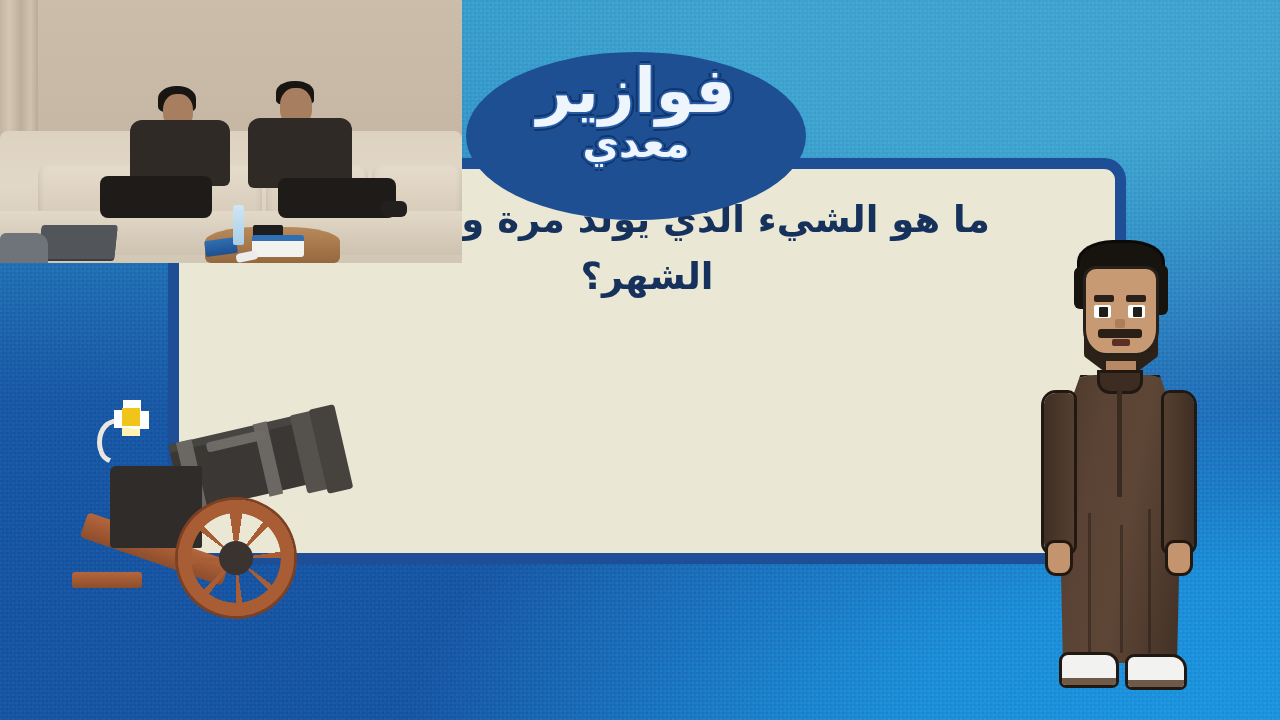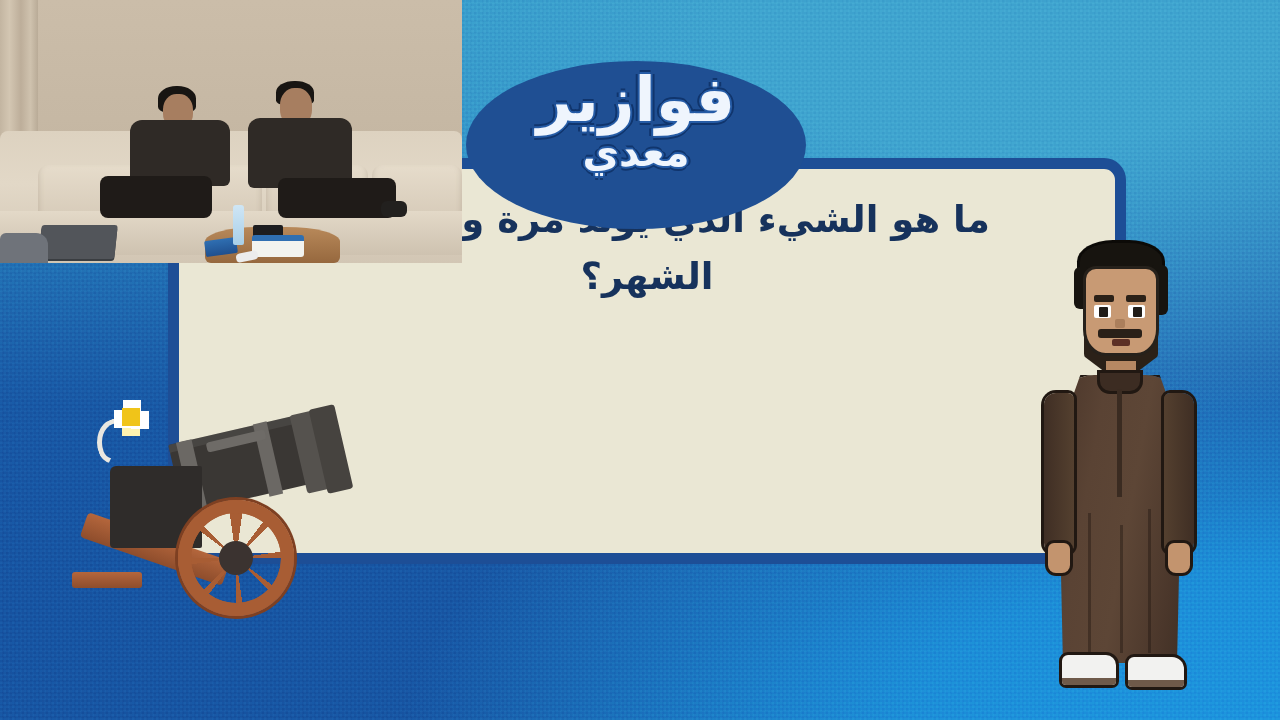--- a/index.html
+++ b/index.html
@@ -34,21 +34,21 @@
     position:absolute; inset:0;
     background-image:
       repeating-conic-gradient(from 0deg at 50% 50%, rgba(255,255,255,.05) 0deg 90deg, rgba(0,0,0,.05) 90deg 180deg);
     background-size:6px 6px;
     mix-blend-mode:soft-light;
     opacity:.7;
   }
 
   
   #logo{
-    position:absolute; left:466px; top:61px; width:340px; height:168px;text-decoration:underline;
+    position:absolute; left:466px; top:52px; width:340px; height:168px;text-decoration:underline;
   }
   .logo-oval{
     position:absolute; inset:0;
     background:#1f4f93;
     border-radius:50%;
   }
   .logo-text{
     position:absolute; left:0; right:0; top:10px;
     text-align:center;
     direction:rtl;

